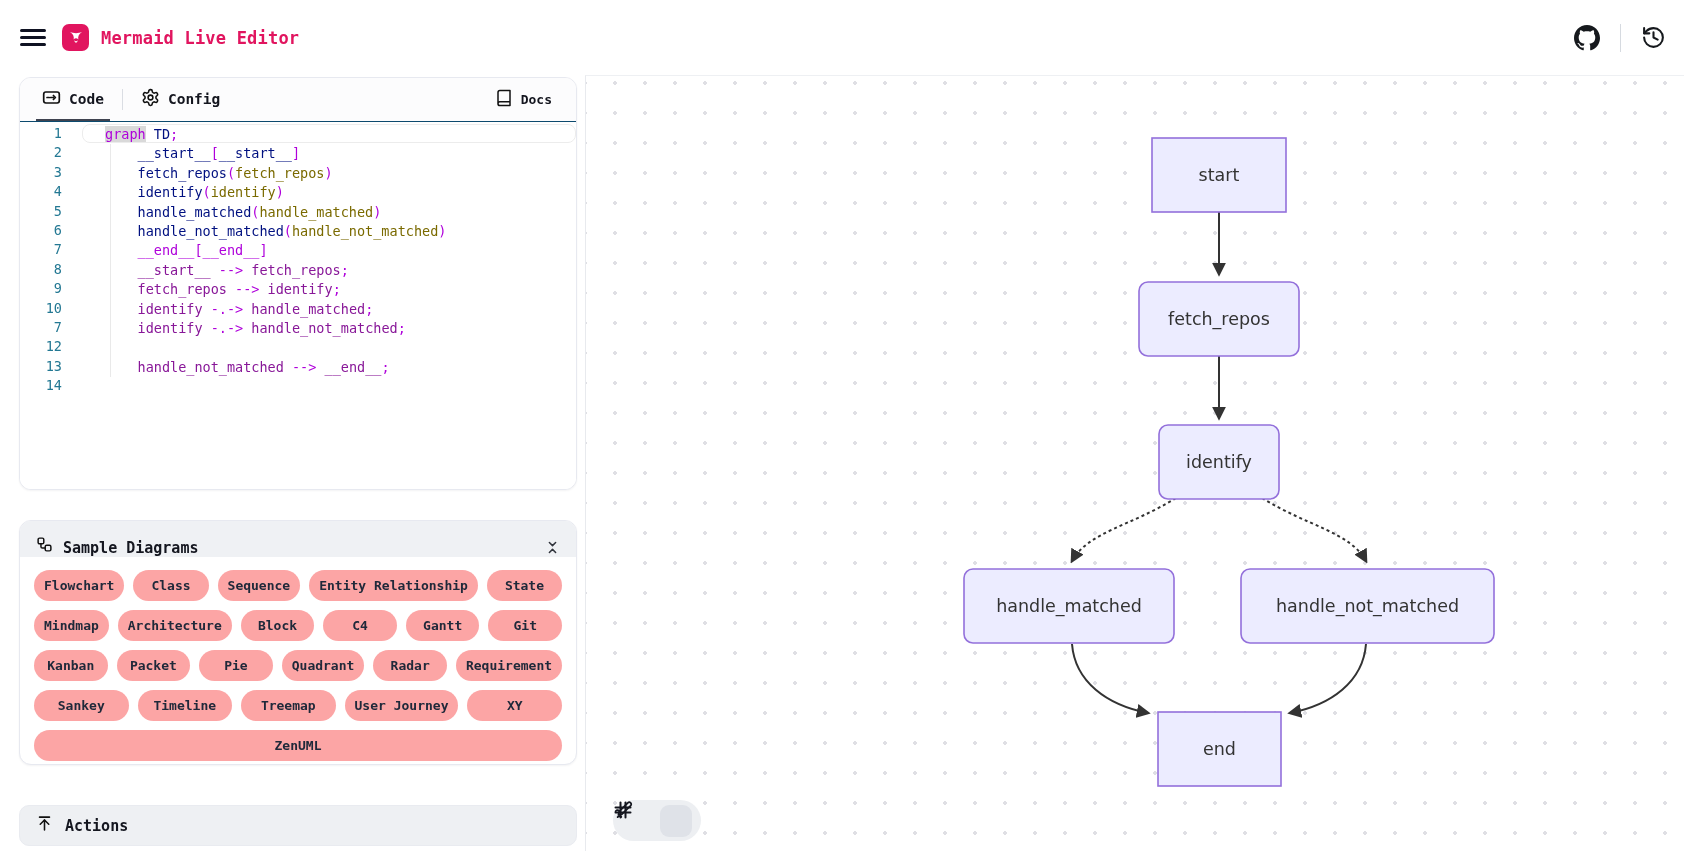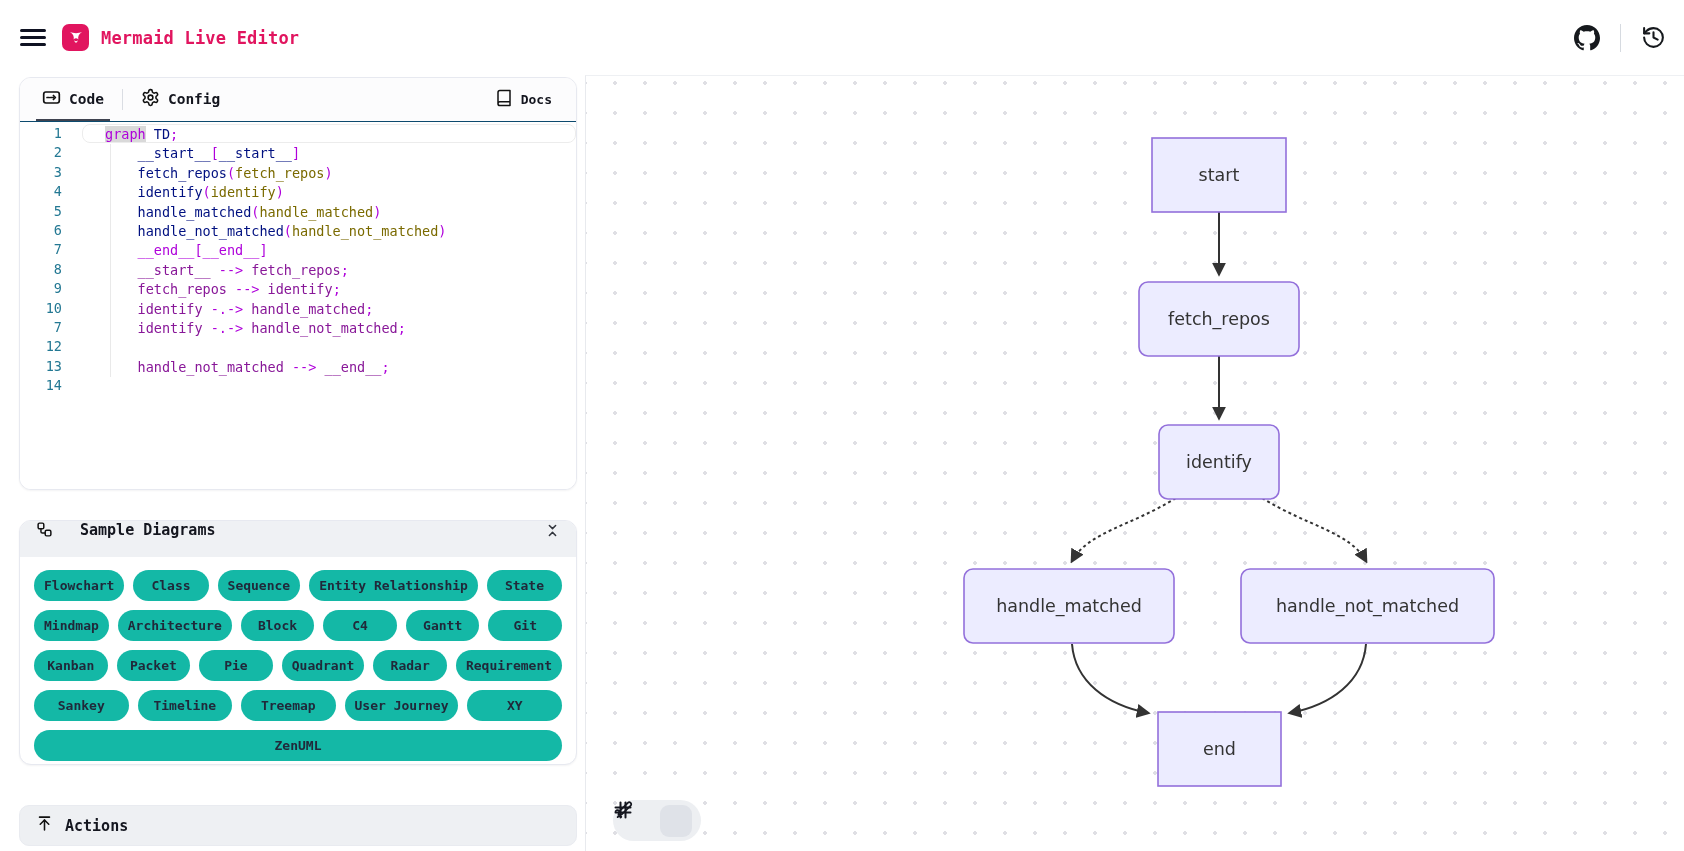--- a/index.html
+++ b/index.html
@@ -49,28 +49,28 @@
   .line { display:flex; height:19.4px; white-space:pre; }
   .gutter { width:62px; flex:0 0 62px; text-align:right; padding-right:20px; color:#237893; user-select:none; }
   .codewrap { flex:1; padding-left:22px; border:1px solid transparent; }
   .line.current .codewrap { border-color:#ececec;border-radius:8px; }
   .tok-kw { color:#af00db; } .tok-id { color:#001080; } .tok-fn { color:#7a6a00; }
   .tok-op { color:#af00db; } .tok-ed { color:#881798; } .tok-tx { color:#1f1f1f; }
   .tok-hl { background:#d9d9d9; }
 
   
   .samples-panel { margin-top:30px; height:245px; overflow:hidden; }
-  .samples-header { height:36px; background:#eff1f4; display:flex; align-items:flex-start; gap:27px;
+  .samples-header { height:36px; background:#eff1f4; display:flex; align-items:flex-end; gap:10px;
     padding:0 14px 0 16px; font-size:15px; font-weight:700; color:#14161f; }
   .samples-header .hspacer { flex:1; }
   .collapse-btn { border:none; background:transparent; cursor:pointer; padding:2px; display:flex; }
   .samples-body { padding:13px 14px; }
   .srow { display:flex; gap:9px; margin-bottom:9px; }
   .srow:last-child { margin-bottom:0; }
-  .sample-btn { flex:1 1 0; height:31px; border:none; border-radius:17px; background:#14b8a6;
+  .sample-btn { flex:1 1 0; height:31px; border:none; border-radius:17px; background:#fca5a5;
     color:#20293a; font-size:13px; font-weight:700; font-family:inherit; cursor:pointer; white-space:nowrap; padding:0 10px; }
 
   
   .actions-bar { margin-top:40px; height:41px; background:#eef0f3; border-radius:10px;
     display:flex; align-items:center; gap:12px; padding:0 16px; cursor:pointer;
     font-size:15px; font-weight:700; color:#14161f; border:1px solid #e9ebf0; }
 
   
   .canvas { position:relative; flex:1; border-left:1px solid #e8eaee; border-top:1px solid #eef0f3;
     background-color:#ffffff;

